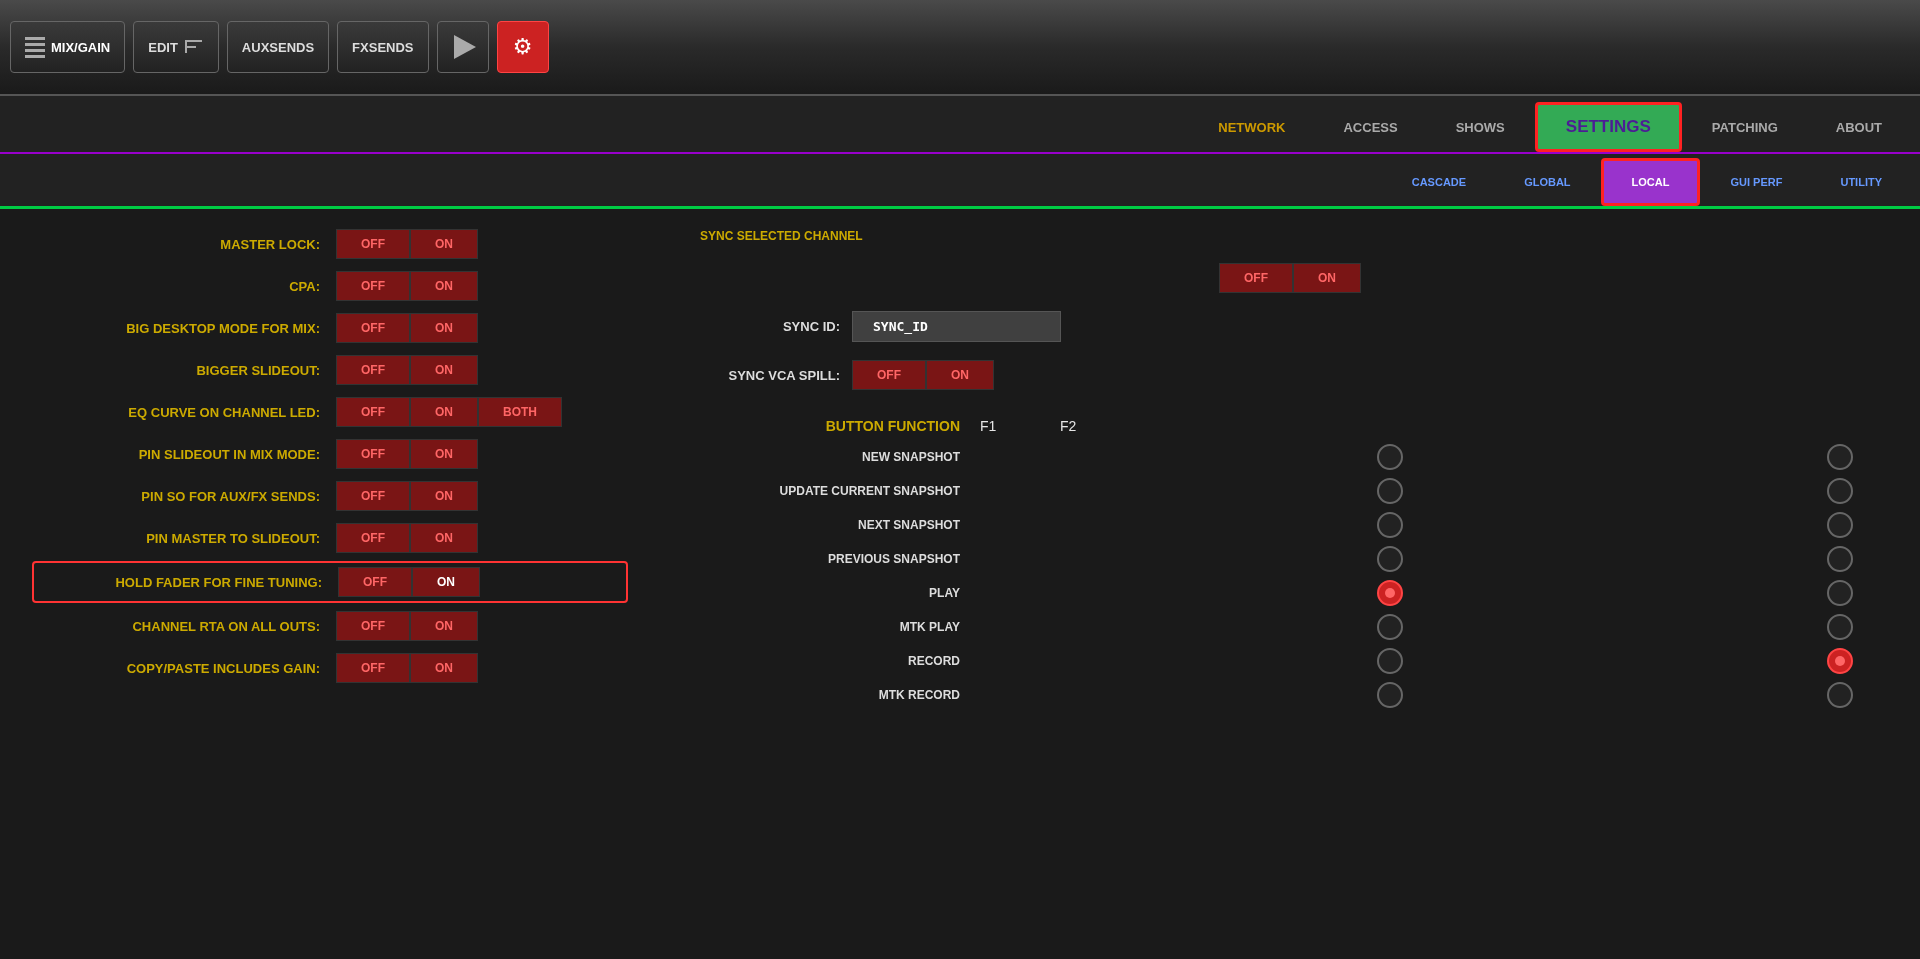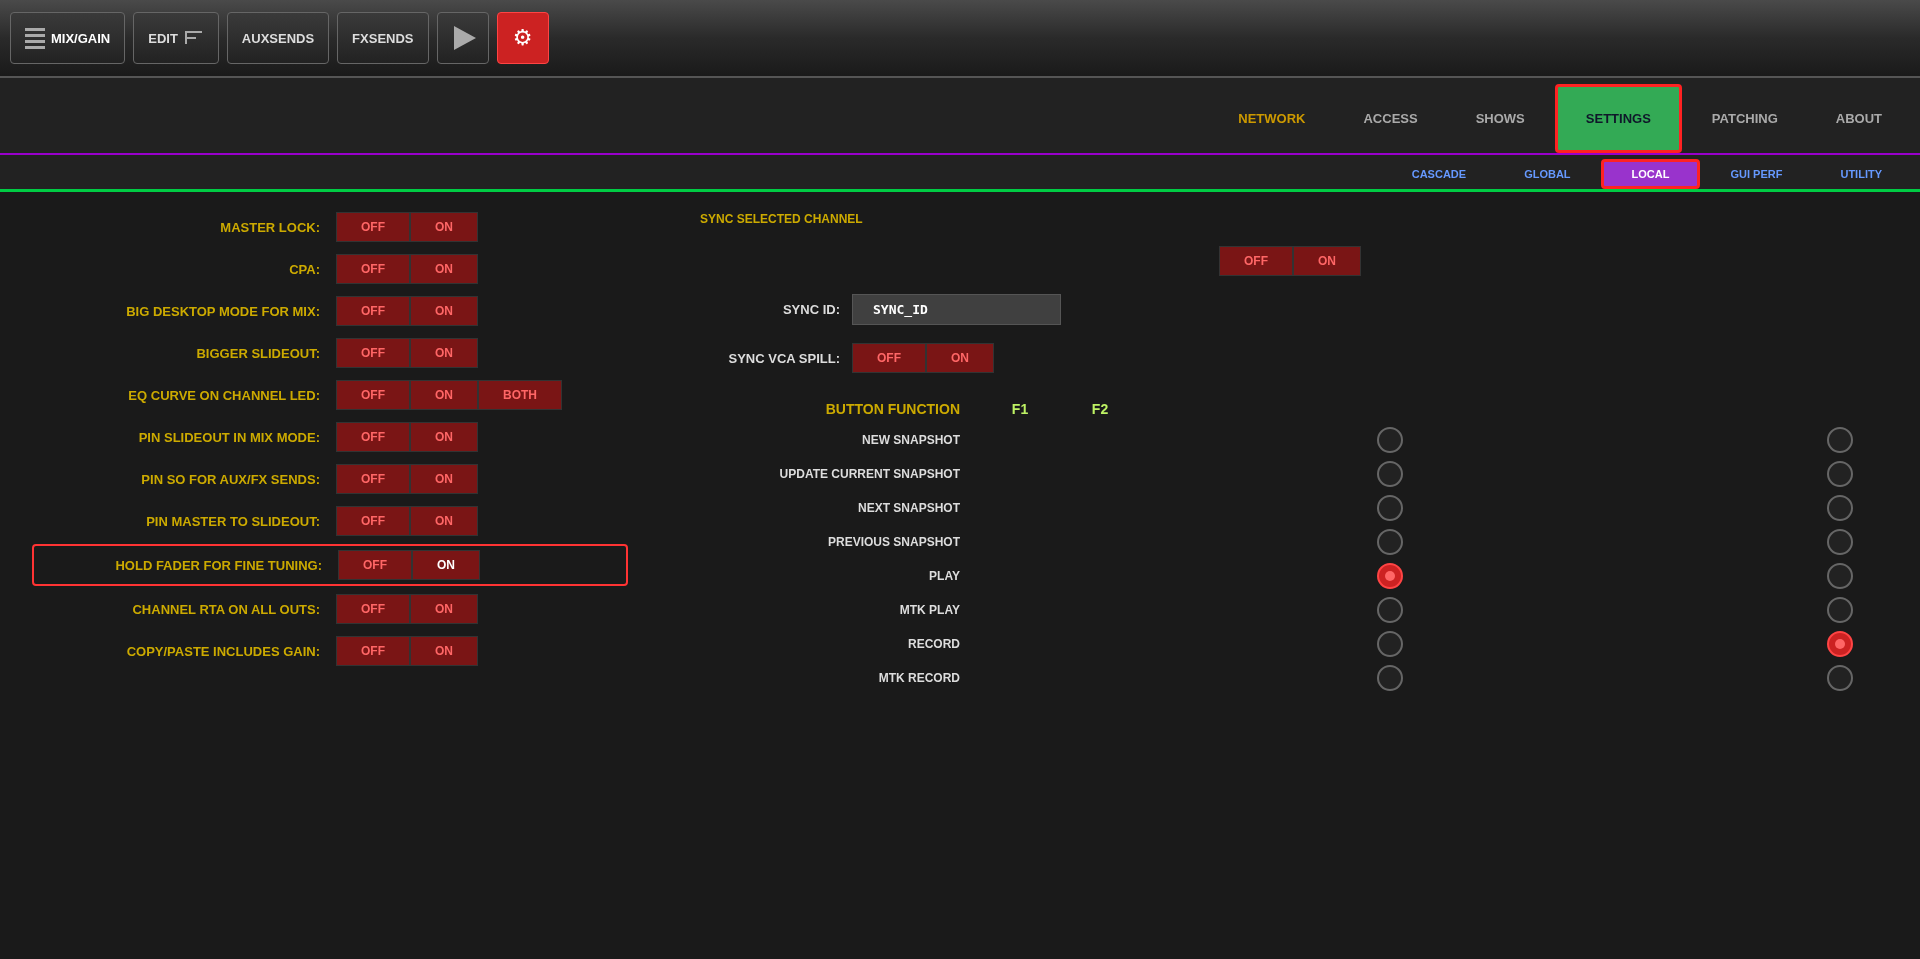--- a/index.html
+++ b/index.html
@@ -7,21 +7,21 @@
       width: 1920px;
       height: 959px;
       background: #1a1a1a;
       font-family: Arial, sans-serif;
       overflow: hidden;
     }
 
     
     .top-bar {
       width: 100%;
-      height: 78px;
+      height: 96px;
       background: linear-gradient(180deg, #4a4a4a 0%, #2a2a2a 50%, #1a1a1a 100%);
       display: flex;
       align-items: center;
       padding: 0 10px;
       border-bottom: 2px solid #555;
       position: relative;
     }
     .top-bar-btn {
       display: flex;
       align-items: center;
@@ -165,25 +165,25 @@
       background: transparent;
       border: none;
     }
     .nav-tab.network { color: #cc9900; }
     .nav-tab.access { color: #aaa; }
     .nav-tab.shows { color: #aaa; }
     .nav-tab.patching { color: #aaa; }
     .nav-tab.about { color: #aaa; }
     .settings-tab-highlighted {
       background: #33aa55;
-      color: #0f172a;
+      color: #4c1d95;
       border: 3px solid #ff2222;
       border-radius: 4px;
-      padding: 24px 28px;
-      font-size: 13px;
+      padding: 12px 28px;
+      font-size: 17px;
       font-weight: bold;
       cursor: pointer;
       text-transform: uppercase;
     }
 
     .nav-bottom {
       display: flex;
       align-items: center;
       justify-content: flex-end;
       padding: 4px 10px 0 10px;
@@ -201,21 +201,21 @@
       background: transparent;
       border: none;
     }
     .subnav-tab.cascade { color: #6699ff; }
     .subnav-tab.global { color: #6699ff; }
     .subnav-tab.local-active {
       background: #9933cc;
       color: white;
       border: 3px solid #ff2222;
       border-radius: 4px;
-      padding: 6px 28px;
+      padding: 15px 28px;
     }
     .subnav-tab.gui-perf { color: #6699ff; }
     .subnav-tab.utility { color: #6699ff; }
 
     
     .main-content {
       display: flex;
       width: 100%;
       height: calc(959px - 78px - 68px);
       padding: 20px 40px;
@@ -335,25 +335,25 @@
     .btn-func-title {
       color: #ccaa00;
       font-size: 14px;
       font-weight: bold;
       text-transform: uppercase;
       flex: 0 0 280px;
       text-align: right;
       padding-right: 20px;
     }
     .btn-func-col {
-      color: #bef264;
+      color: #e5e5e5;
       font-size: 14px;
-      font-weight: bold;
+      font-weight: normal;
       width: 80px;
-      text-align: center;
+      text-align: left;
     }
     .btn-func-row {
       display: flex;
       align-items: center;
       gap: 12px;
       margin-bottom: 8px;
       justify-content: space-between;
     }
     .btn-func-label {
       color: #ddd;

